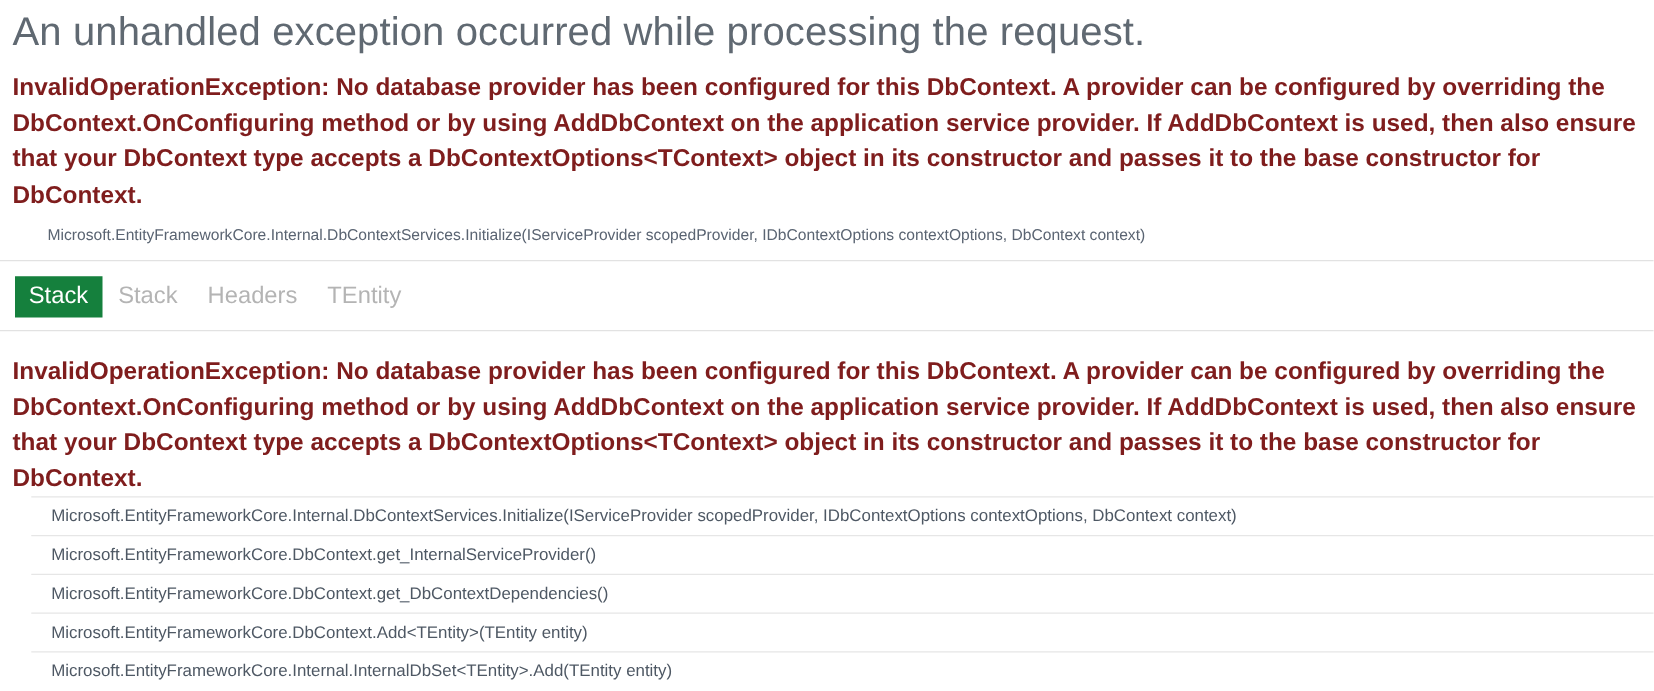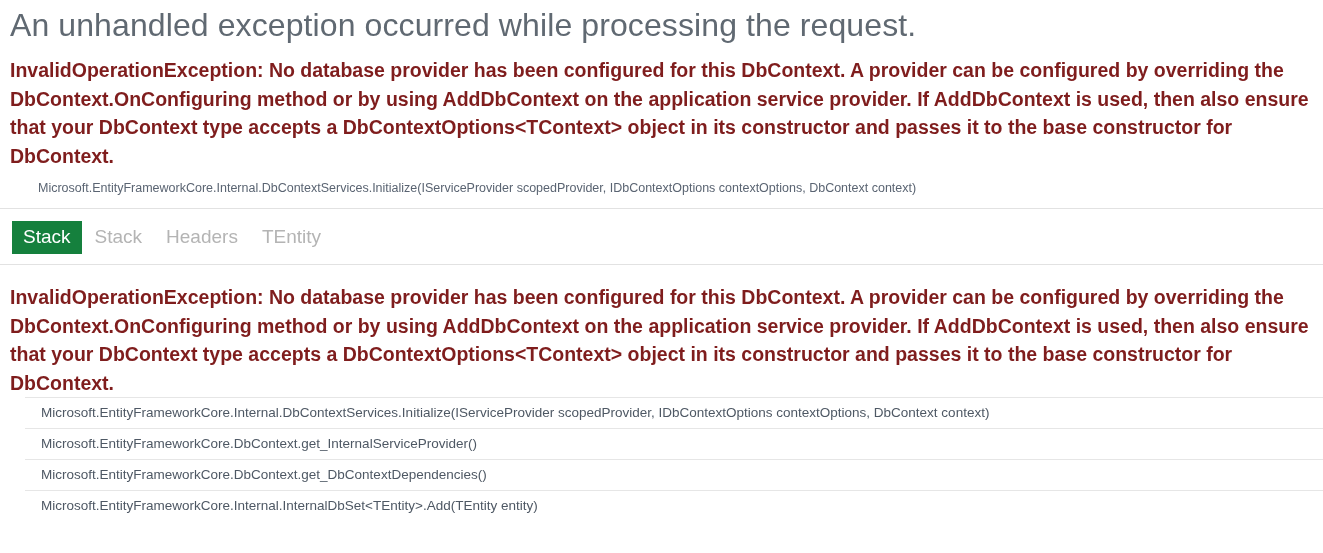--- a/index.html
+++ b/index.html
@@ -150,18 +150,19 @@
   <div class="stack-panel">
 
     <div class="stack-exception">
       <p class="exception-message">InvalidOperationException: No database provider has been configured for this DbContext. A provider can be configured by overriding the DbContext.OnConfiguring method or by using AddDbContext on the application service provider. If AddDbContext is used, then also ensure that your DbContext type accepts a DbContextOptions&lt;TContext&gt; object in its constructor and passes it to the base constructor for DbContext.</p>
     </div>
 
     <ul class="frames">
       <li class="frame">Microsoft.EntityFrameworkCore.Internal.DbContextServices.Initialize(IServiceProvider scopedProvider, IDbContextOptions contextOptions, DbContext context)</li>
       <li class="frame">Microsoft.EntityFrameworkCore.DbContext.get_InternalServiceProvider()</li>
       <li class="frame">Microsoft.EntityFrameworkCore.DbContext.get_DbContextDependencies()</li>
+      <li class="frame">Microsoft.EntityFrameworkCore.DbContext.Add&lt;TEntity&gt;(TEntity entity)</li>
       <li class="frame">Microsoft.EntityFrameworkCore.Internal.InternalDbSet&lt;TEntity&gt;.Add(TEntity entity)</li>
 
     </ul>
 
   </div>
 </div>
 
 </body></html>

